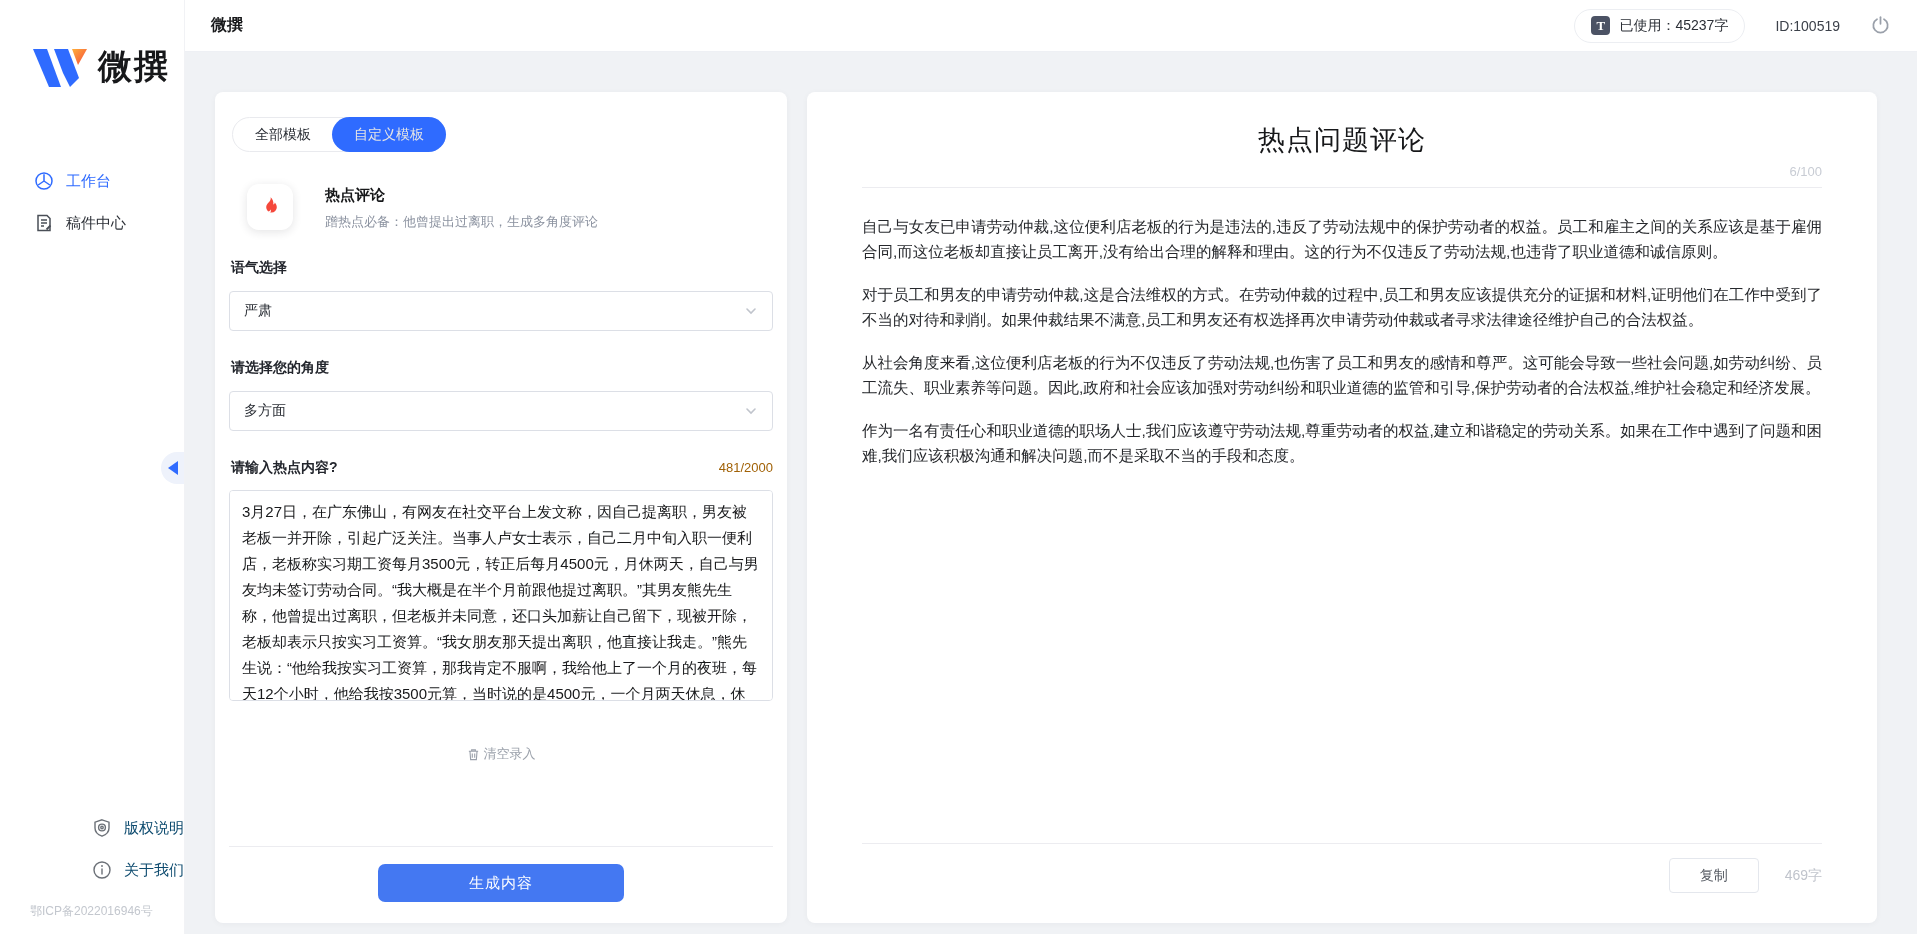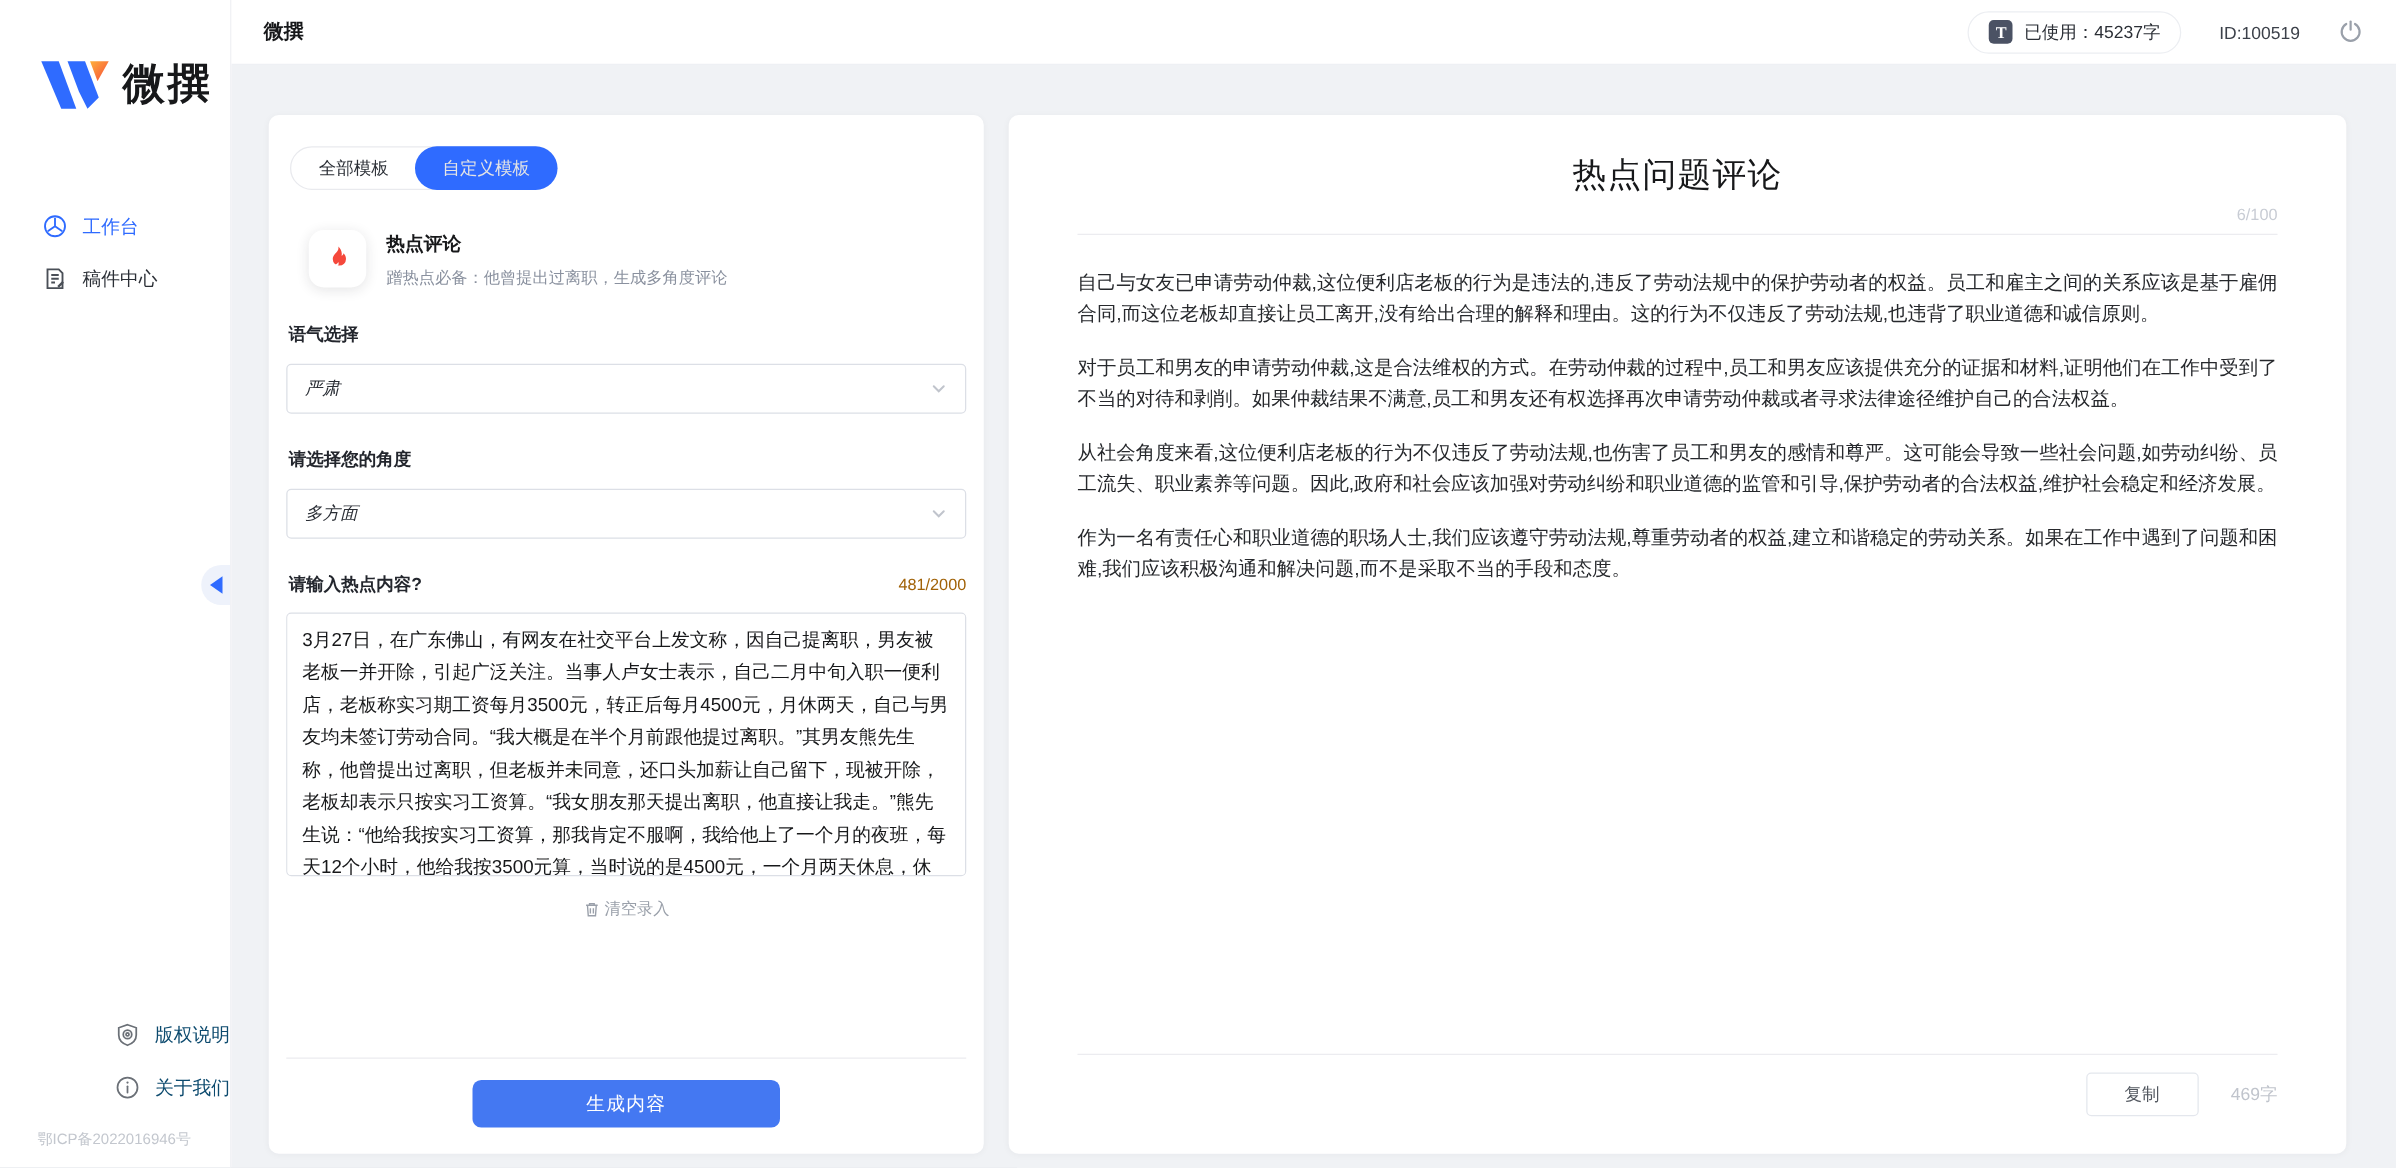--- a/index.html
+++ b/index.html
@@ -42,40 +42,40 @@
   .panel{ background:#fff; border-radius:8px; box-shadow:0 1px 6px rgba(31,35,41,.04); }
   .panel-left{ width:572px; display:flex; flex-direction:column; padding:25px 14px 0; }
   .panel-right{ flex:1; display:flex; flex-direction:column; padding:30px 55px 0; }
   
   .tab-group{ display:inline-flex; align-items:center; border:1px solid #e9eaee;
     border-radius:18px; height:35px; align-self:flex-start; margin-left:3px; }
   .tab{ padding:0 22px; font-size:14px; color:#2b2f36; line-height:33px; cursor:pointer;
     border-radius:18px; white-space:nowrap; }
   .tab.active{ background:#2f6bff; color:#e5e5e5; margin:-1px; line-height:35px; height:35px; }
   
-  .tmpl{ display:flex; align-items:flex-start; gap:16px; margin:32px 0 0 18px; cursor:pointer;}
+  .tmpl{ display:flex; align-items:flex-start; gap:32px; margin:32px 0 0 18px; cursor:pointer;}
   .tmpl-icon{ width:46px; height:46px; background:#fff; border-radius:12px;
     box-shadow:0 2px 10px rgba(31,35,41,.12); display:flex; align-items:center; justify-content:center; }
   .tmpl-title{ font-size:15px; font-weight:700; color:#17181a; margin-top:2px;}
   .tmpl-desc{ font-size:13px; color:#8a919f; margin-top:8px; }
   
   .field-label{ font-size:14px; font-weight:600; color:#23262d; margin:28px 0 0 2px; }
   .select{ margin-top:14px; height:40px; border:1px solid #dcdfe6; border-radius:4px;
     display:flex; align-items:center; padding:0 14px; font-size:14px; color:#2b2f36; cursor:pointer;
-    background:#fff;font-style:italic; }
+    background:#fff; }
   .select .chev{ margin-left:auto; }
   .label-row{ display:flex; align-items:baseline; margin-top:28px; }
   .counter{ margin-left:auto; font-size:13px; color:#a16207; }
   textarea.hotspot{ margin-top:13px; height:211px; width:100%; resize:none;
     border:1px solid #dcdfe6; border-radius:4px; padding:8px 12px; font-size:15px; line-height:26px;
     color:#17181a; font-family:"Liberation Sans","DejaVu Sans",sans-serif; outline:none; }
   textarea.hotspot::-webkit-scrollbar{ width:8px; }
   textarea.hotspot::-webkit-scrollbar-track{ background:#fafafa; }
   textarea.hotspot::-webkit-scrollbar-thumb{ background:#e4e4e6; border-radius:4px; }
-  .clear-row{ margin-top:17px; display:flex; justify-content:center; align-items:center; gap:4px;
+  .clear-row{ margin-top:44px; display:flex; justify-content:center; align-items:center; gap:4px;
     font-size:13px; color:#9aa0aa; cursor:pointer; }
   .left-spacer{ flex:1; }
   .gen-footer{ border-top:1px solid #ececf0; padding:17px 0 21px; display:flex; justify-content:center; }
   .gen-btn{ width:246px; height:38px; background:#4478f2; color:#fff; font-size:15px;
     border:none; border-radius:7px; cursor:pointer; letter-spacing:1px;}
   
   .doc-title{ text-align:center; font-family:"Liberation Serif","DejaVu Serif",serif;
     font-size:27px; color:#17181a; font-weight:500; letter-spacing:1px; }
   .doc-counter{ text-align:right; font-size:13px; color:#c8ccd4; margin-top:6px; }
   .doc-divider{ border-top:1px solid #ececf0; margin-top:8px; }

